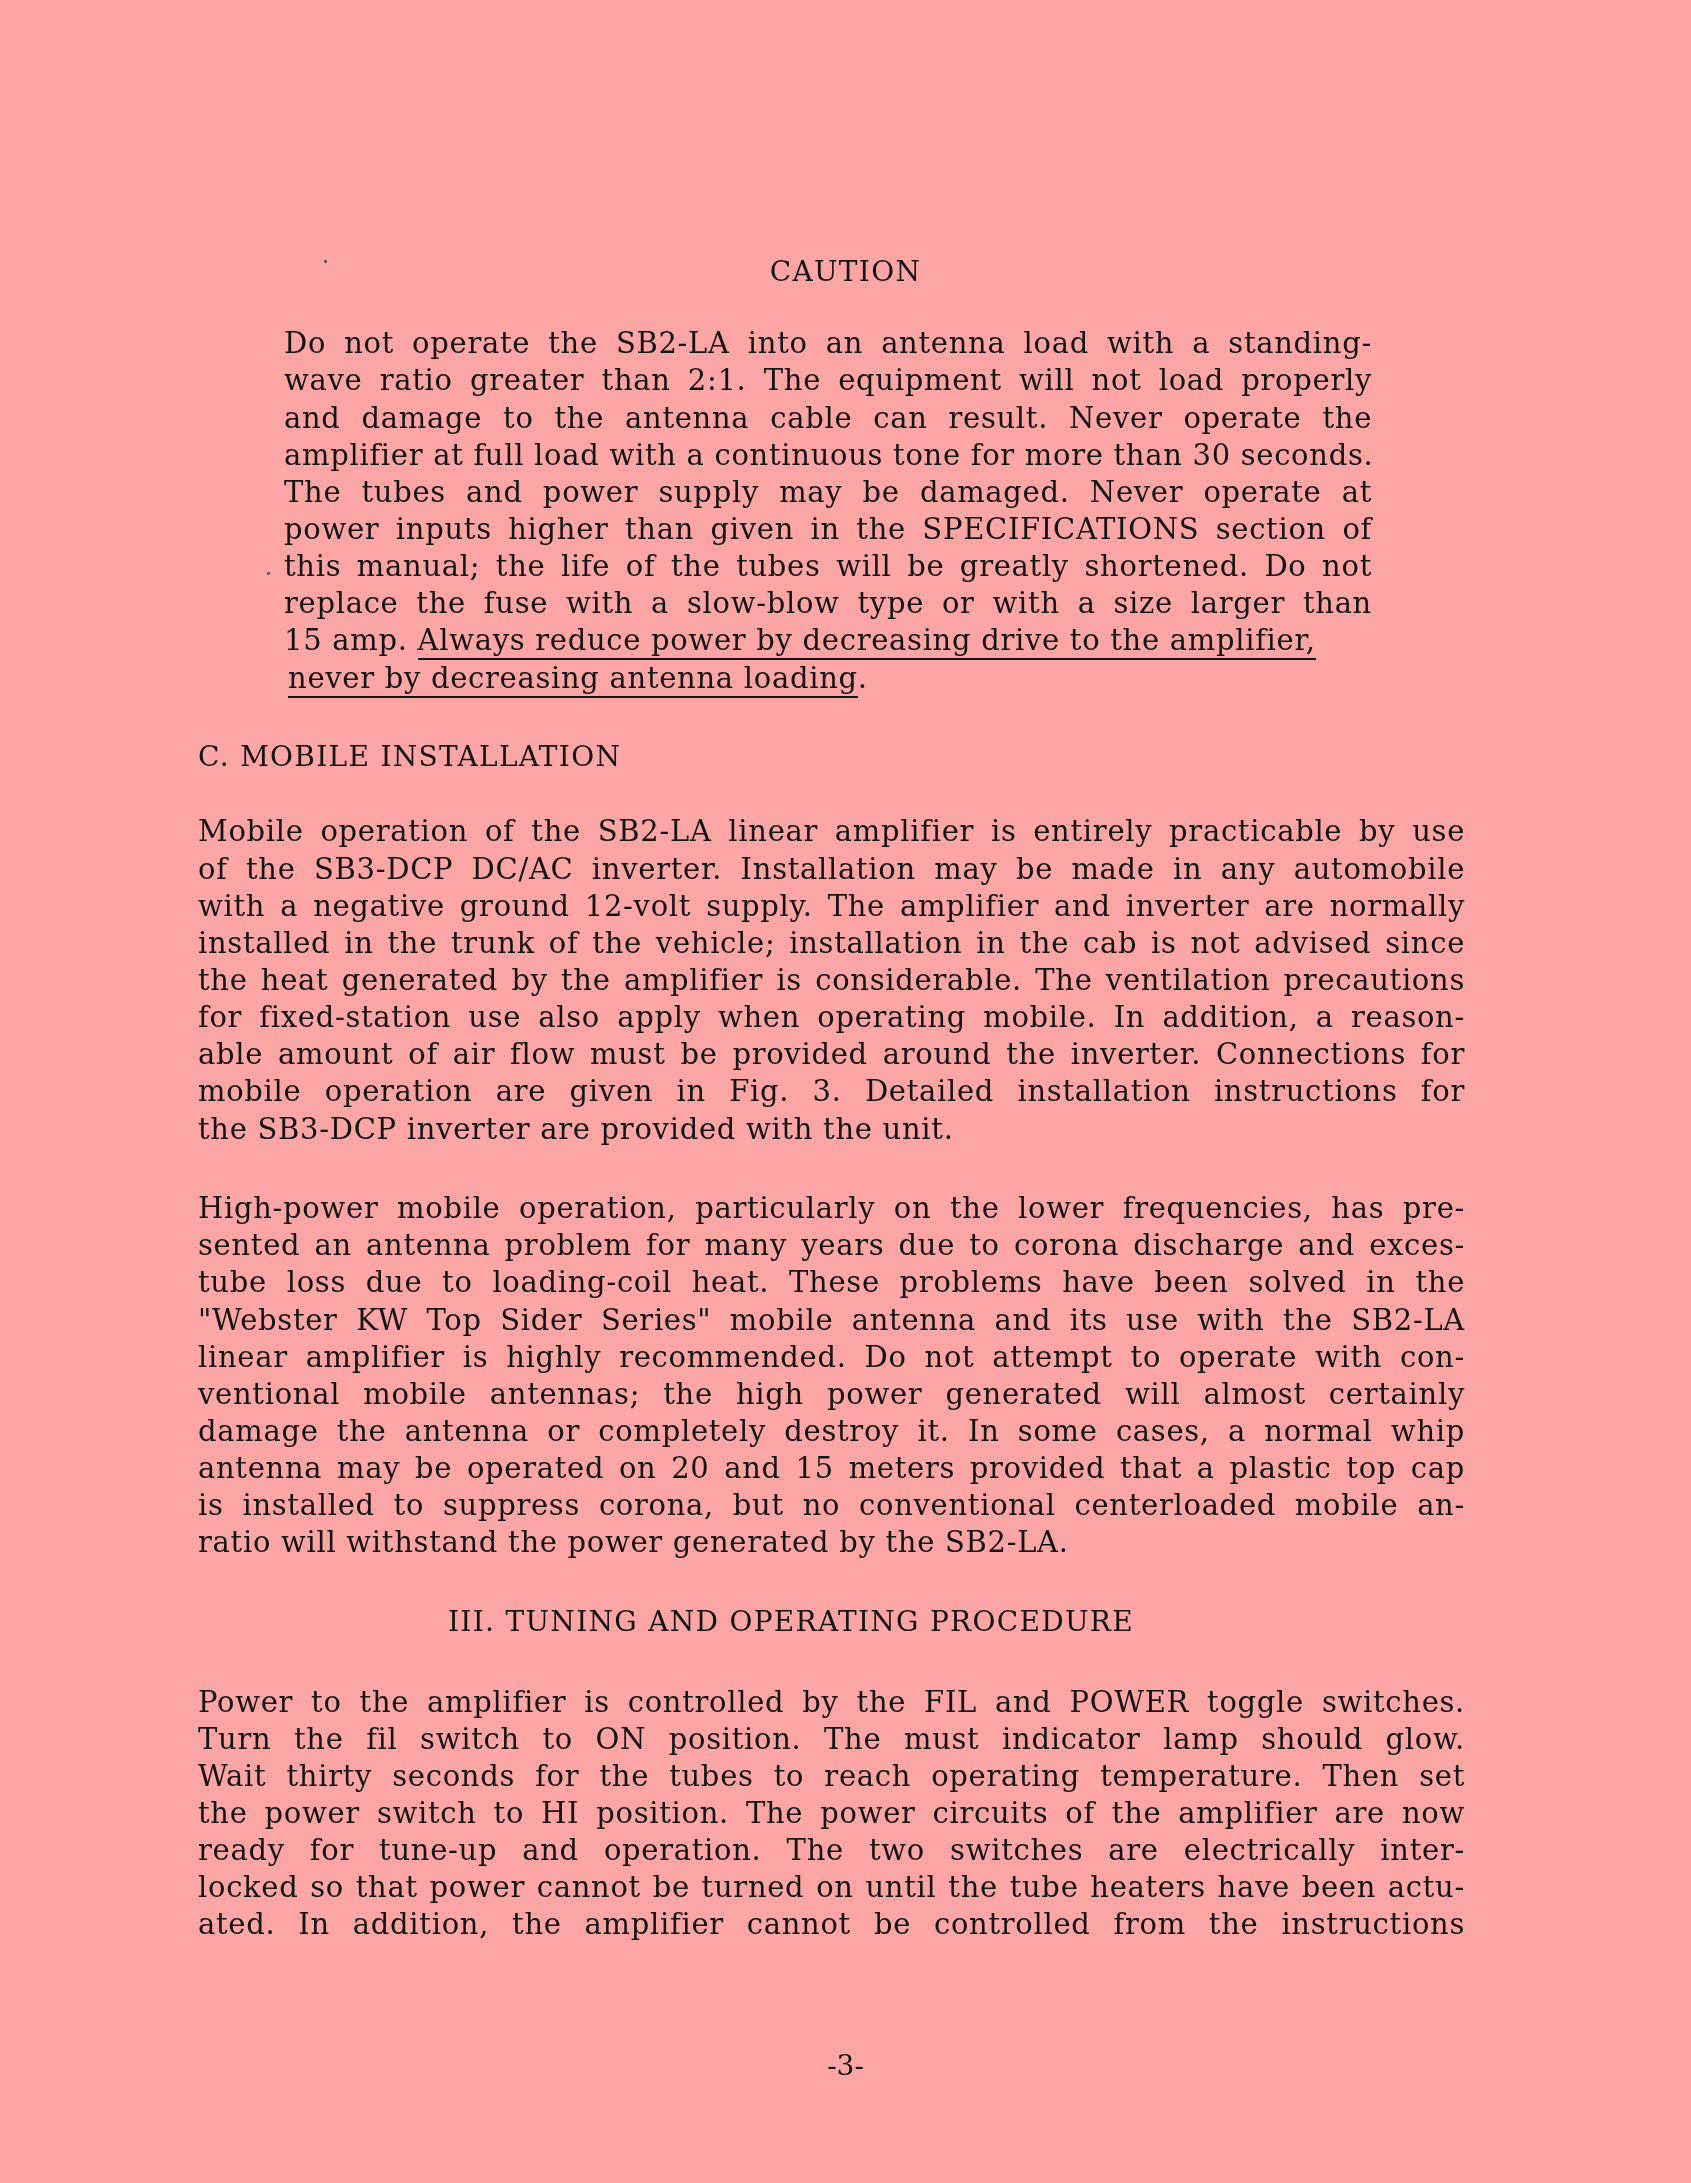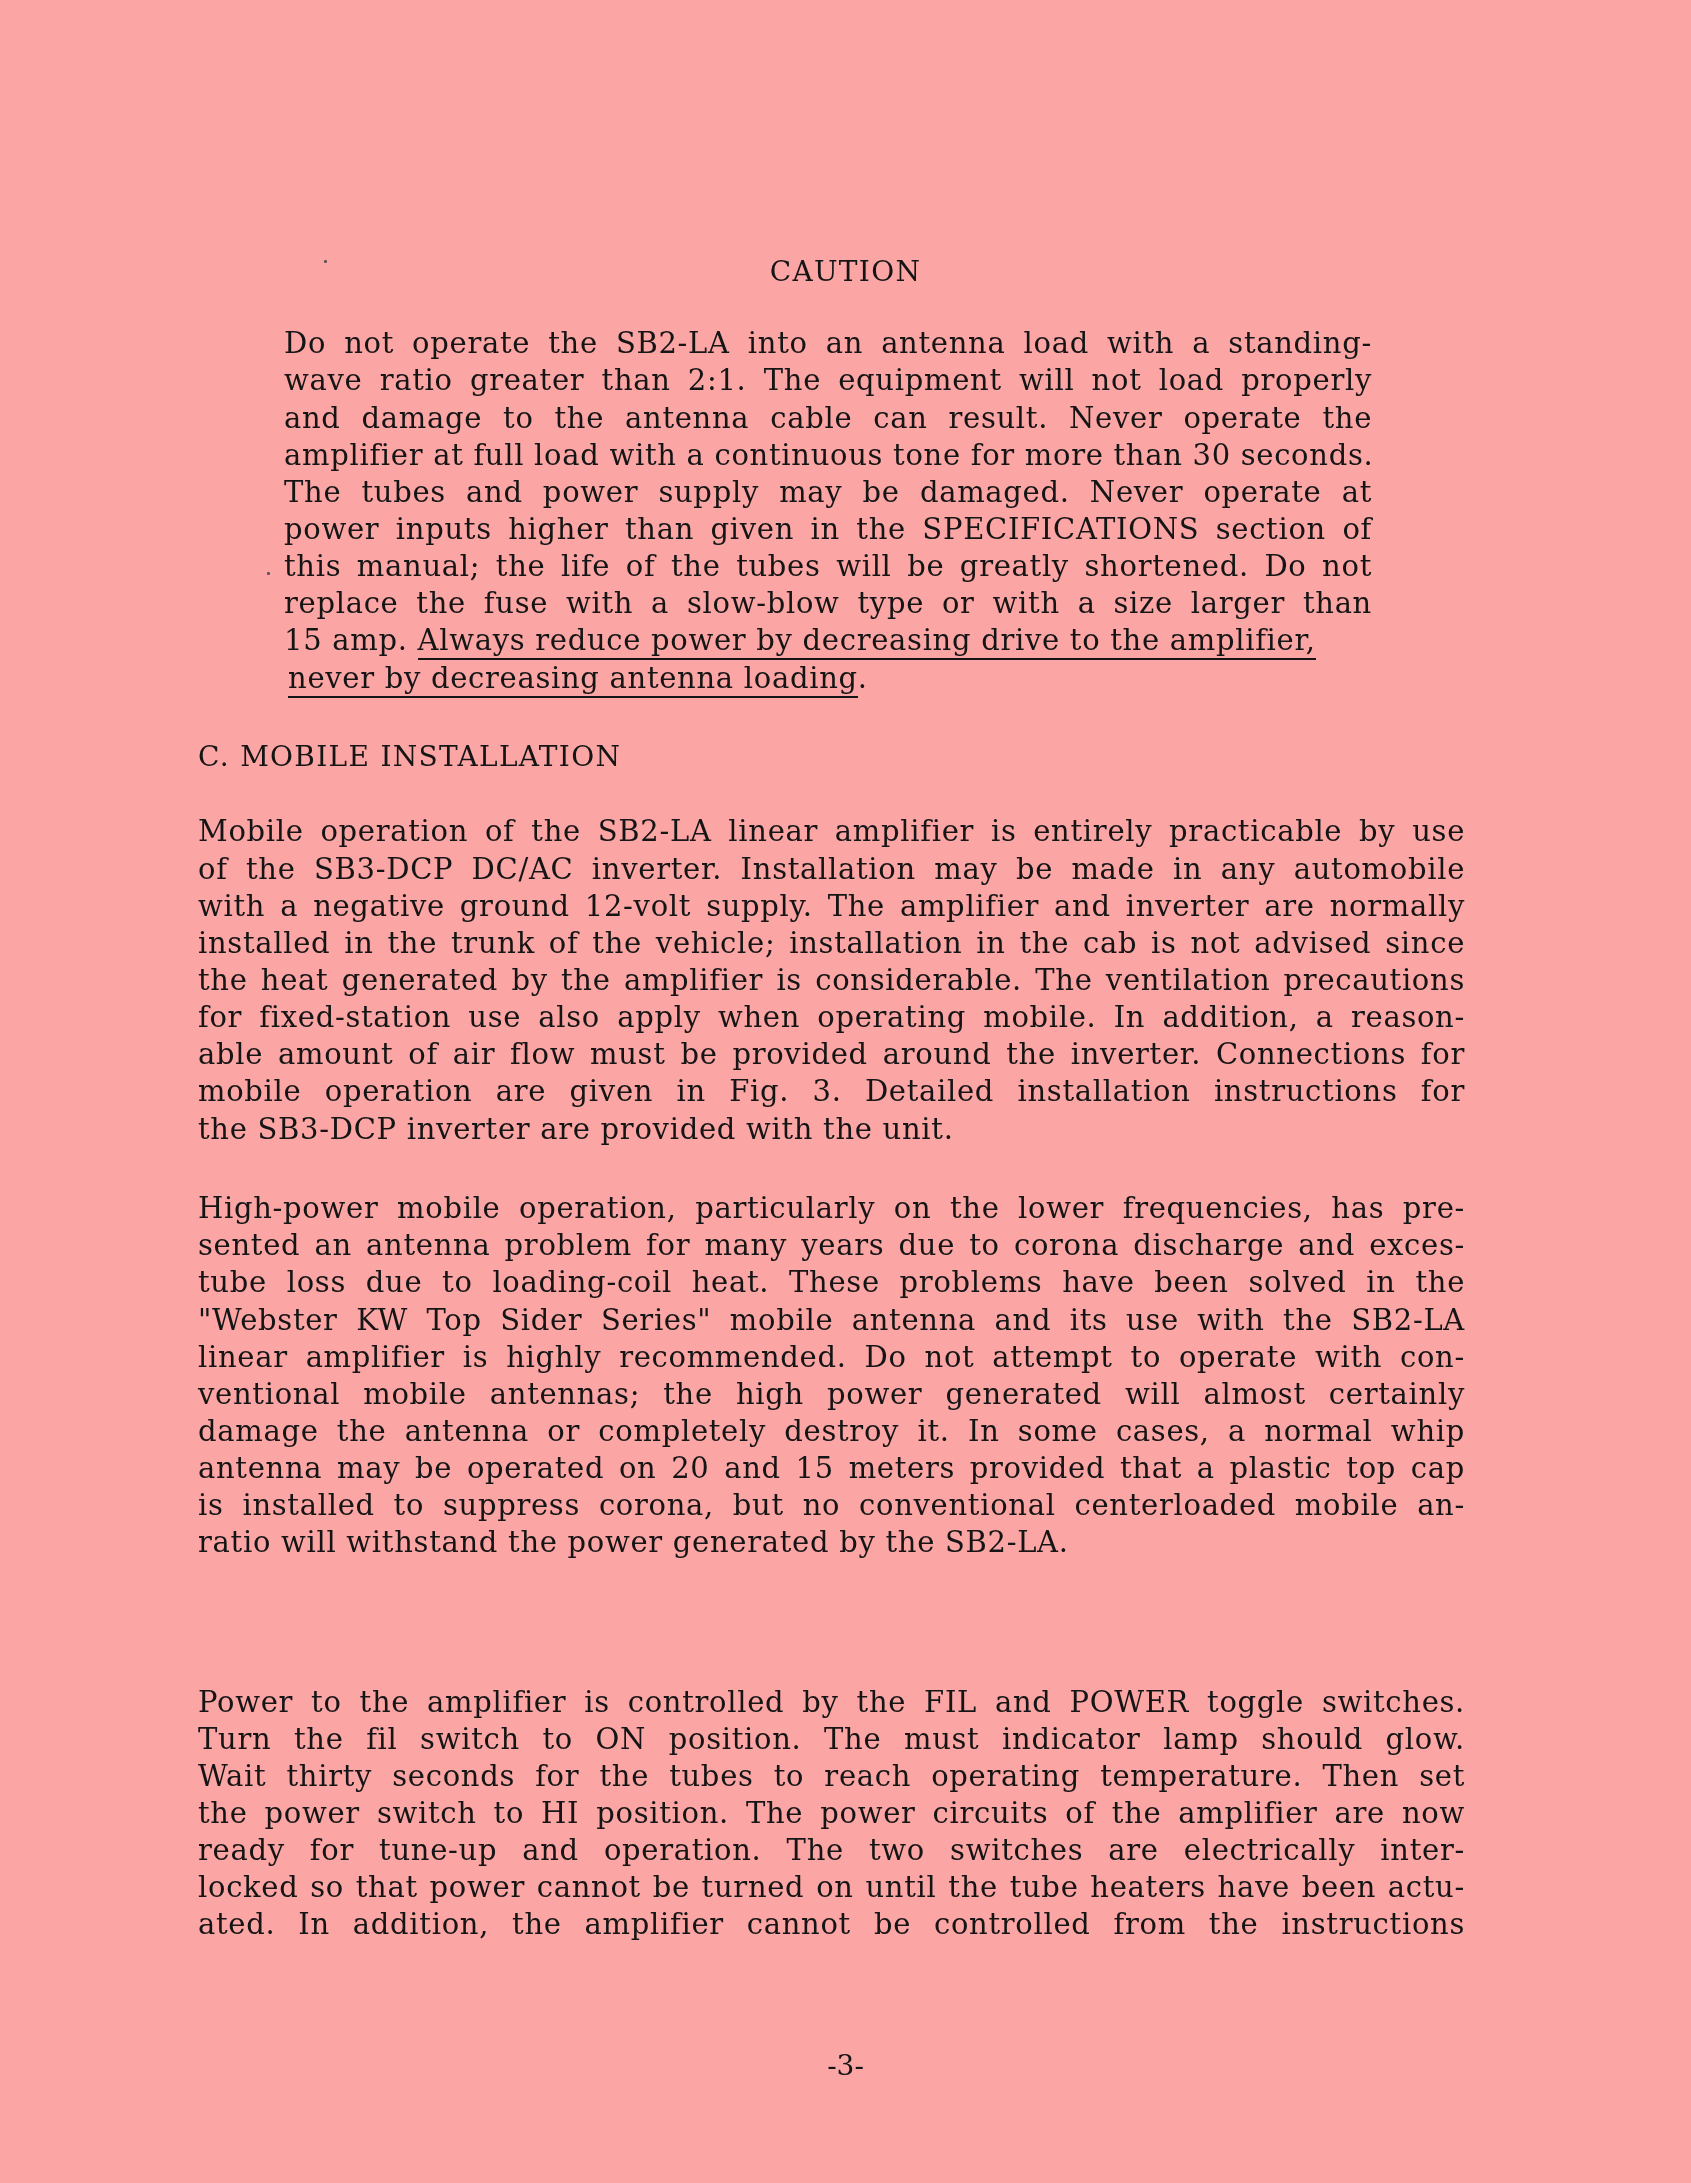--- a/index.html
+++ b/index.html
@@ -75,20 +75,21 @@
     <div class="line" style="left:198px; top:1265px; width:1267px; text-align:justify; text-align-last:justify;">tube loss due to loading-coil heat.  These problems have been solved in the</div>
     <div class="line" style="left:198px; top:1303px; width:1267px; text-align:justify; text-align-last:justify;">"Webster KW Top Sider Series" mobile antenna and its use with the SB2-LA</div>
     <div class="line" style="left:198px; top:1340px; width:1267px; text-align:justify; text-align-last:justify;">linear amplifier is highly recommended.  Do not attempt to operate with con-</div>
     <div class="line" style="left:198px; top:1377px; width:1267px; text-align:justify; text-align-last:justify;">ventional mobile antennas; the high power generated will almost certainly</div>
     <div class="line" style="left:198px; top:1414px; width:1267px; text-align:justify; text-align-last:justify;">damage the antenna or completely destroy it.  In some cases, a normal whip</div>
     <div class="line" style="left:198px; top:1451px; width:1267px; text-align:justify; text-align-last:justify;">antenna may be operated on 20 and 15 meters provided that a plastic top cap</div>
     <div class="line" style="left:198px; top:1488px; width:1267px; text-align:justify; text-align-last:justify;">is installed to suppress corona, but no conventional centerloaded mobile an-</div>
     <div class="line" style="left:198px; top:1525px;">ratio will withstand the power generated by the SB2-LA.</div>
   </div>
 
+  <div class="heading" style="left:448px; top:1605px;">III.  TUNING AND OPERATING PROCEDURE</div>
 
   <div>
     <div class="line" style="left:198px; top:1685px; width:1267px; text-align:justify; text-align-last:justify;">Power to the amplifier is controlled by the FIL and POWER toggle switches.</div>
     <div class="line" style="left:198px; top:1722px; width:1267px; text-align:justify; text-align-last:justify;">Turn the fil switch to ON position.  The must indicator lamp should glow.</div>
     <div class="line" style="left:198px; top:1759px; width:1267px; text-align:justify; text-align-last:justify;">Wait thirty seconds for the tubes to reach operating temperature.  Then set</div>
     <div class="line" style="left:198px; top:1796px; width:1267px; text-align:justify; text-align-last:justify;">the power switch to HI position.  The power circuits of the amplifier are now</div>
     <div class="line" style="left:198px; top:1833px; width:1267px; text-align:justify; text-align-last:justify;">ready for tune-up and operation.  The two switches are electrically inter-</div>
     <div class="line" style="left:198px; top:1870px; width:1267px; text-align:justify; text-align-last:justify;">locked so that power cannot be turned on until the tube heaters have been actu-</div>
     <div class="line" style="left:198px; top:1907px; width:1267px; text-align:justify; text-align-last:justify;">ated.  In addition, the amplifier cannot be controlled from the instructions</div>
   </div>

